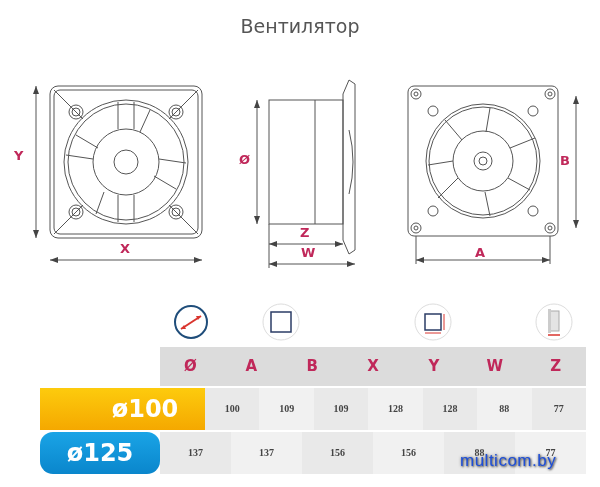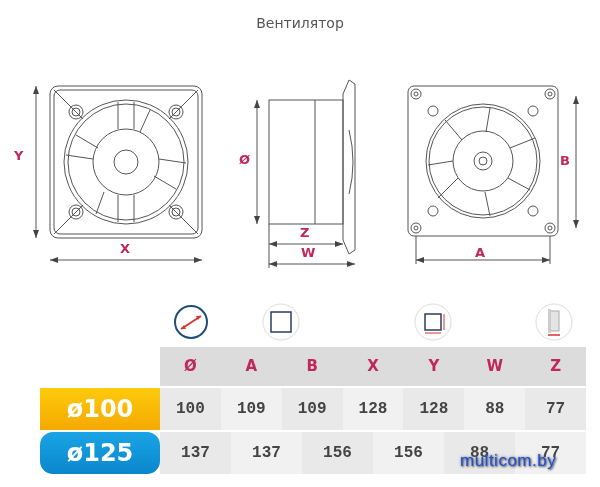--- a/index.html
+++ b/index.html
@@ -1,31 +1,31 @@
 <!DOCTYPE html>
 <html><head>
 <meta charset="utf-8">
 <style>
   html,body{margin:0;padding:0;background:#fff;}
   body{width:600px;height:487px;position:relative;overflow:hidden;font-family:"Liberation Sans",sans-serif;}
-  .title{position:absolute;left:0;width:600px;top:15px;text-align:center;font-size:14px;color:#555;font-family:"DejaVu Sans",sans-serif;}
+  .title{position:absolute;left:0;width:600px;top:15px;text-align:center;font-size:19px;color:#555;font-family:"DejaVu Sans",sans-serif;}
   .drawing{position:absolute;}
   .dimlabel{position:absolute;font-family:"DejaVu Sans",sans-serif;font-weight:bold;font-size:13px;color:#c0285a;}
   .icon{position:absolute;top:303px;width:38px;height:38px;}
   .table{position:absolute;left:40px;top:347px;width:546px;}
   .hdr{position:absolute;left:120px;top:0;width:426px;height:39px;background:#dcdcdc;display:flex;}
   .hdr div{flex:1;text-align:center;line-height:39px;font-family:"DejaVu Sans",sans-serif;font-weight:bold;font-size:15px;color:#c0285a;}
   .row{position:absolute;left:0;width:546px;height:42px;display:flex;}
   .row .lbl{width:120px;height:42px;line-height:42px;text-align:center;color:#fff;font-weight:bold;font-size:24px;font-family:"DejaVu Sans",sans-serif;}
   .row .cells{flex:1;display:flex;}
-  .row .cells div{flex:1;text-align:center;line-height:42px;font-weight:bold;font-size:16px;color:#444;font-family:Liberation Mono, monospace;}
+  .row .cells div{flex:1;text-align:center;line-height:42px;font-weight:bold;font-size:10px;color:#444;font-family:Liberation Serif, serif;}
   .row .cells div:nth-child(odd){background:#e9e9e9;}
   .row .cells div:nth-child(even){background:#f1f1f1;}
   .r1{top:41px;}
-  .r1 .lbl{background:linear-gradient(#fdcb0d,#f5a800);}
+  .r1 .lbl{background:linear-gradient(#fdcb0d,#f5a800);padding-left:45px;}
   .r2{top:85px;}
   .r2 .lbl{background:linear-gradient(#1aa4e6,#0a86cc);border-radius:13px;}
   .watermark{position:absolute;left:460px;top:451px;font-size:17px;color:#1d4ed8;text-shadow:0 0 3px #777,1px 1px 2px #555;letter-spacing:0.5px;}
 </style>
 </head>
 <body>
 
 <div class="title">Вентилятор</div>
 
 <svg class="drawing" style="left:0;top:60px" width="230" height="215" viewBox="0 0 230 215">

